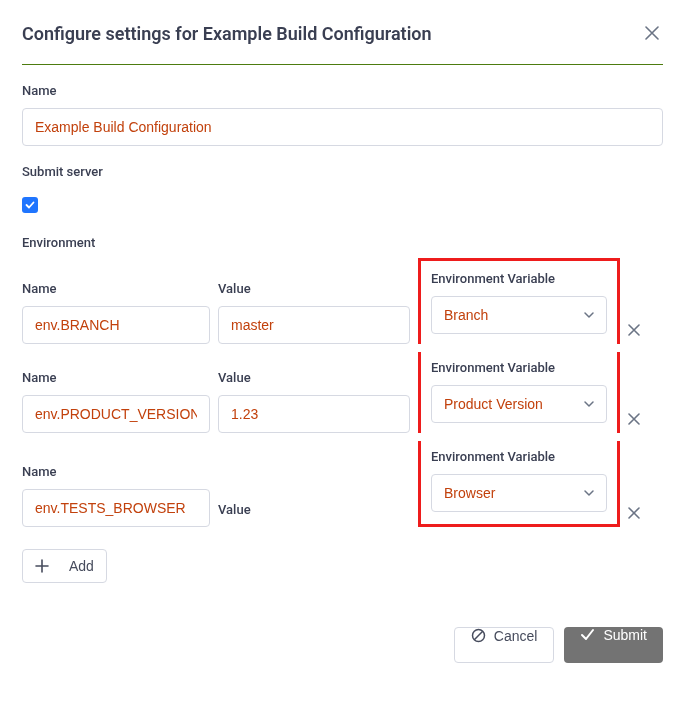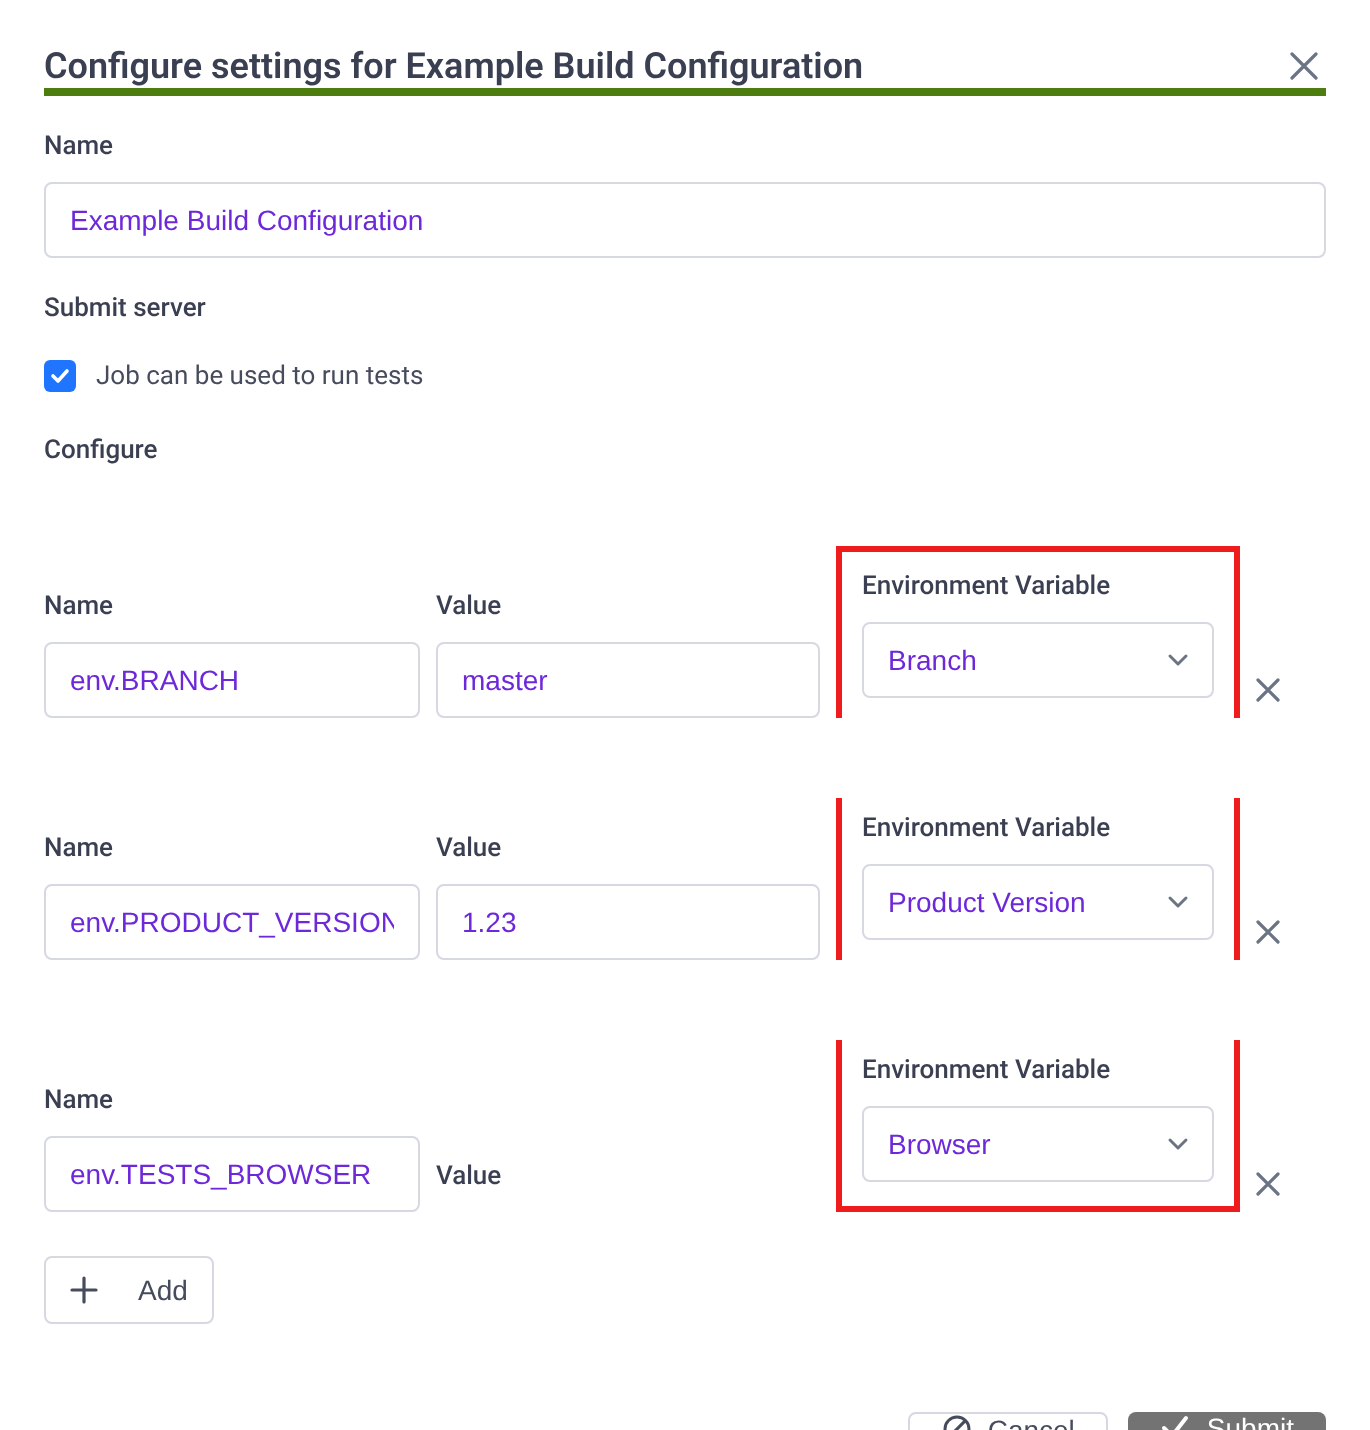--- a/index.html
+++ b/index.html
@@ -7,21 +7,22 @@
       font-family: -apple-system, BlinkMacSystemFont, "Segoe UI", Roboto, sans-serif;
       background: #fff;
       color: #474c5d;
       width: 685px;
       padding: 22px;
     }
     .dialog-header {
       display: flex;
       justify-content: space-between;
       align-items: center;
-      border-bottom: 4px solid #4d7c0f;
+      padding-bottom: 20px;
+      border-bottom: 1px solid #4d7c0f;
     }
     .dialog-title {
       font-size: 18px;
       font-weight: 600;
       color: #3a3f52;
     }
     .close-btn {
       cursor: pointer;
       color: #6b7485;
       font-size: 18px;
@@ -35,21 +36,21 @@
       margin-bottom: 10px;
       display: block;
     }
     .input-text, .select-input {
       width: 100%;
       height: 38px;
       border: 1px solid #d6d9e2;
       border-radius: 4px;
       padding: 0 12px;
       font-size: 14px;
-      color: #6d28d9;
+      color: #c2410c;
       background: #fff;
     }
     .select-wrap { position: relative; }
     .select-caret {
       position: absolute;
       right: 12px;
       top: 50%;
       transform: translateY(-50%);
       pointer-events: none;
       color: #6b7485;
@@ -91,21 +92,20 @@
     .col-del { width: 28px; display:flex; align-items:center; justify-content:center; padding-bottom: 8px; }
     .col-del .del-x { cursor: pointer; color:#6b7485; }
     .sub-label {
       font-size: 13px;
       font-weight: 500;
       color: #3a3f52;
       margin-bottom: 10px;
     }
     .env-highlight {
       border: 3px solid #ee1c1c;
-      margin-top: 32px;
     }
     .env-cell-top { border-bottom: none; padding-top: 10px; }
     .env-cell-mid { border-top: none; border-bottom: none; }
     .env-cell-bot { border-top: none; padding-bottom: 12px; }
     .add-btn {
       margin-top: 22px;
       display: inline-flex;
       align-items: center;
       gap: 20px;
       border: 1px solid #d6d9e2;
@@ -172,25 +172,24 @@
   <label class="field-label">Submit server</label>
 </div>
 
 
 <div class="chk-row">
   <div class="chk-box">
     <svg width="10" height="10" viewBox="0 0 10 10">
         <path d="M1.5 5 L4 7.5 L8.5 2.5" stroke="#fff" stroke-width="1.8" fill="none" stroke-linecap="round" stroke-linejoin="round"></path>
       </svg>
   </div>
-  <span class="chk-label">Job can be used to run tests</span>
-</div>
-
-
-<div class="section-label">Configure</div>
+</div>
+
+
+<div class="section-label">Environment</div>
 
 <div class="params-area">
 
   <div class="param-row">
     <div class="col-name">
       <div class="sub-label">Name</div>
       <input class="input-text" type="text" value="env.BRANCH" style="">
     </div>
     <div class="col-value">
       <div class="sub-label">Value</div>

